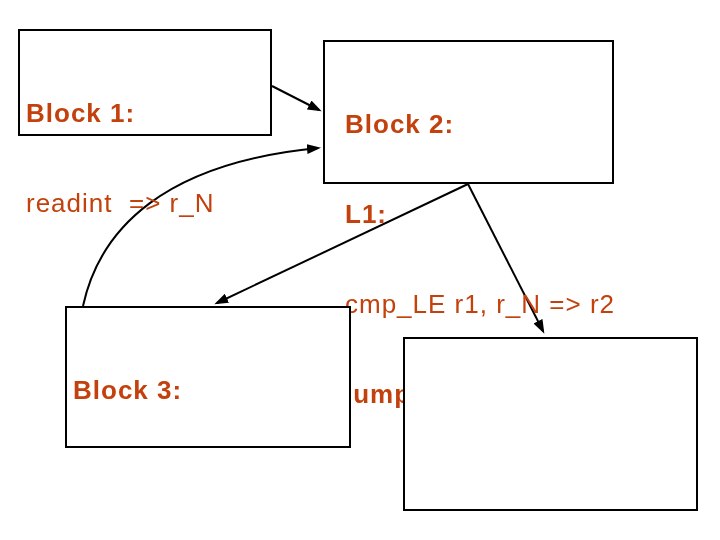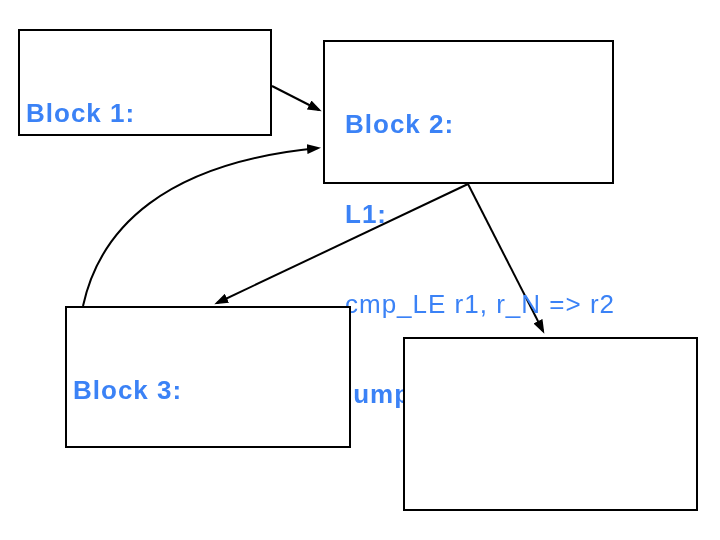--- a/index.html
+++ b/index.html
@@ -3,21 +3,21 @@
 <meta charset="utf-8">
 <style>
   html, body { margin: 0; padding: 0; background: #ffffff; }
   .slide {
     position: relative;
     width: 720px;
     height: 540px;
     background: #ffffff;
     overflow: hidden;
     font-family: "Liberation Sans", "DejaVu Sans", sans-serif;
-    color: #3b82f6;
+    color: #c2410c;
   }
   .arrows-layer {
     position: absolute;
     left: 0; top: 0;
     width: 720px; height: 540px;
   }
   .arrows-layer path {
     stroke: #000000;
     stroke-width: 2;
     fill: none;
@@ -57,20 +57,21 @@
       </marker>
     </defs>
     <path d="M272,86 L319,110" marker-end="url(#ah)"></path>
     <path d="M83,306 C100,228 165,163 318,148" marker-end="url(#ah)"></path>
     <path d="M468,184 L217,303" marker-end="url(#ah)"></path>
     <path d="M468,184 L543,331" marker-end="url(#ah)"></path>
   </svg>
 
   <div class="block b1">
     <div class="line bold">Block 1:</div>
+    <div class="line">readint  =&gt; r_N</div>
   </div>
 
   <div class="block b2">
     <div class="line bold">Block 2:</div>
     <div class="line bu">L1:</div>
     <div class="line">cmp_LE r1, r_N =&gt; r2</div>
     <div class="line bu">jumpeqz r2 -&gt; L2</div>
   </div>
 
   <div class="block b3">

